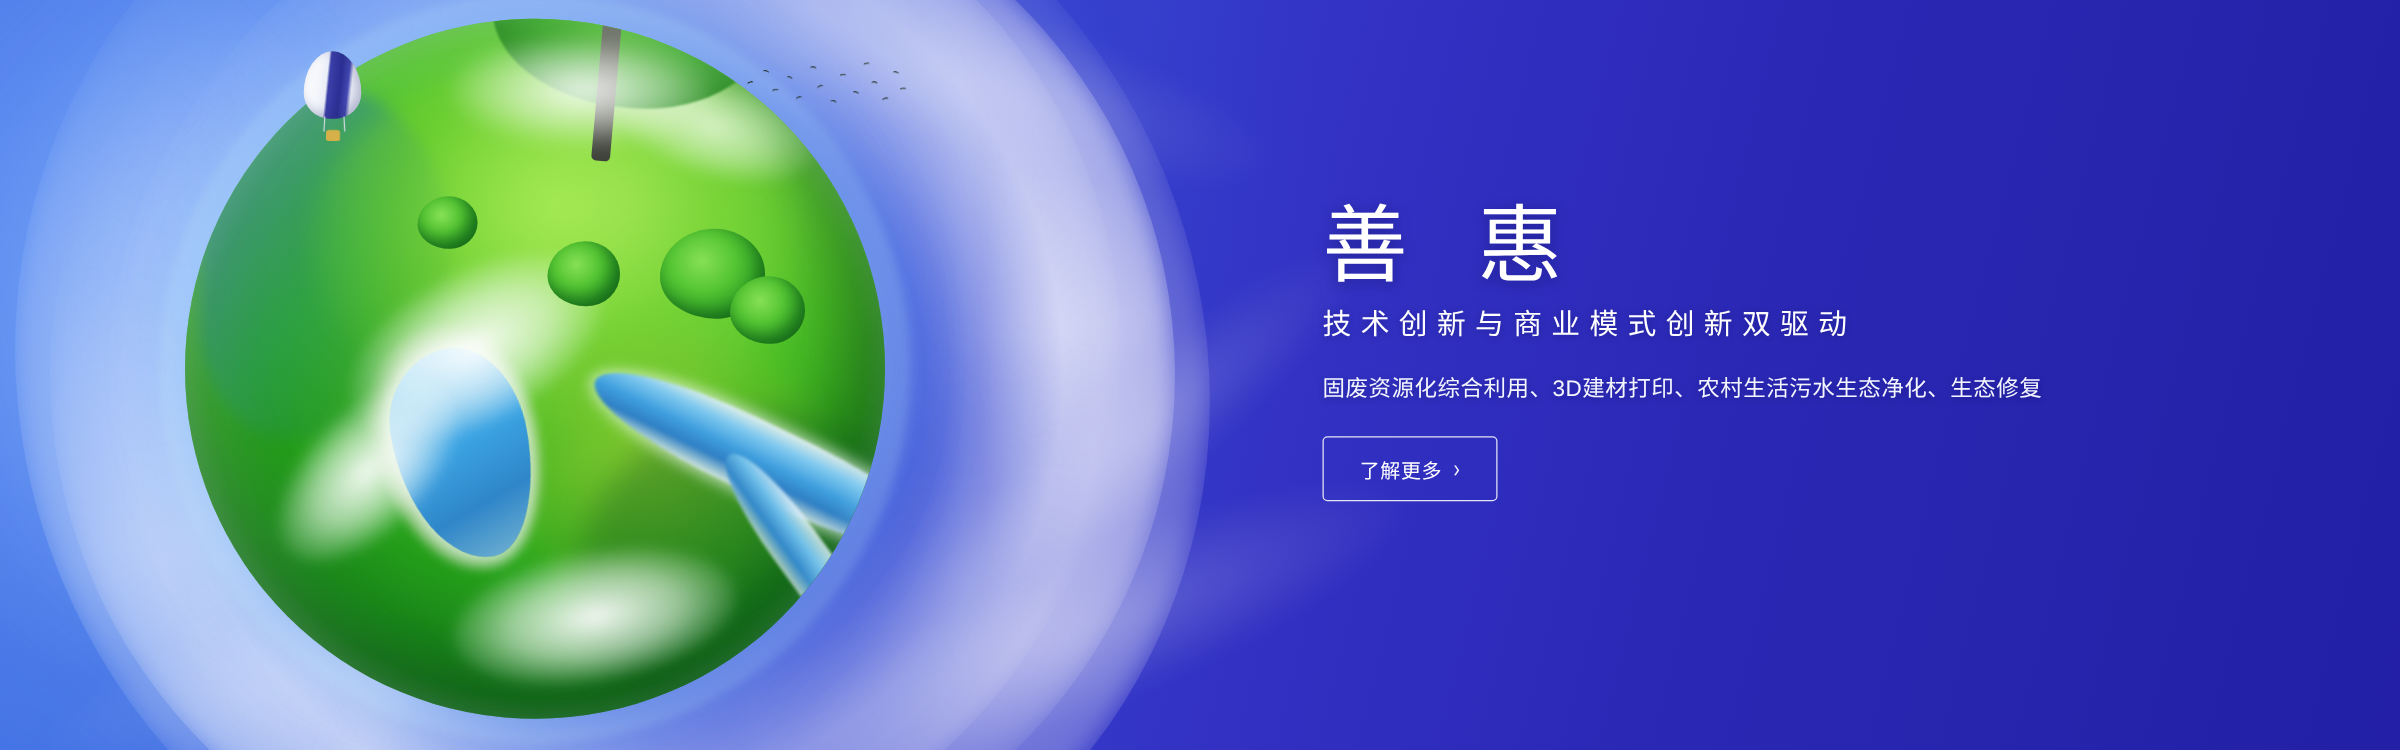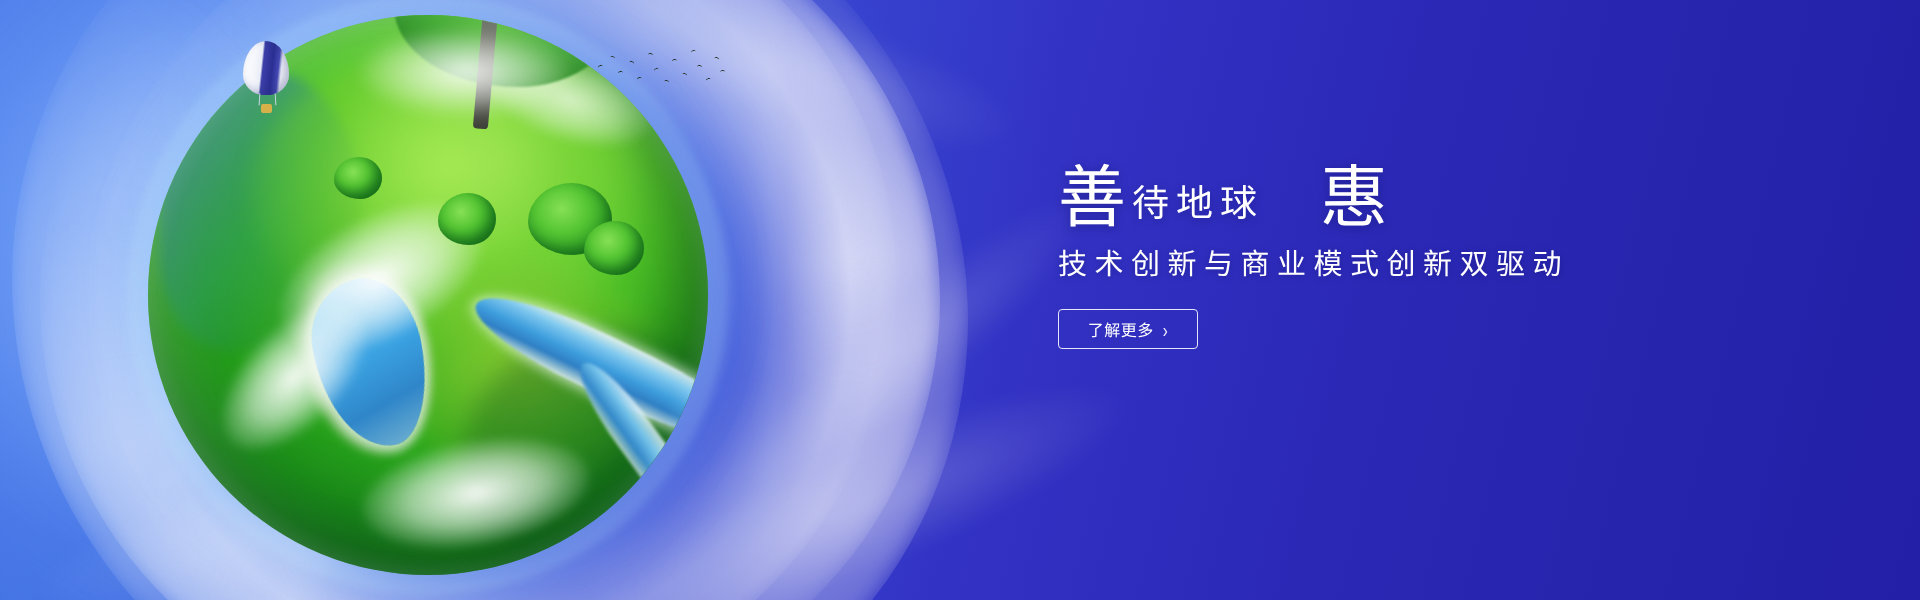--- a/index.html
+++ b/index.html
@@ -376,21 +376,21 @@
     letter-spacing: 7px;
     margin-left: 6px;
     position: relative;
     top: -4px;
     text-shadow: 0 2px 8px rgba(10,12,70,0.3);
   }
   .headline .gap { display: inline-block; width: 56px; }
 
   .subtitle {
     margin-top: 14px;
-    font-size: 29px;
+    font-size: 23px;
     font-weight: 400;
     letter-spacing: 7.5px;
     white-space: nowrap;
     text-shadow: 0 1px 6px rgba(10,12,70,0.3);
   }
 
   .desc {
     margin-top: 22px;
     font-size: 18px;
     font-weight: 400;
@@ -400,21 +400,21 @@
     text-shadow: 0 1px 5px rgba(10,12,70,0.3);
   }
 
   .cta {
     margin-top: 27px;
     display: inline-flex;
     align-items: center;
     justify-content: center;
     gap: 9px;
     width: 140px;
-    height: 40px;
+    height: 52px;
     border: 1px solid rgba(255,255,255,0.88);
     border-radius: 4px;
     background: transparent;
     color: #ffffff;
     font-size: 16px;
     letter-spacing: 0.5px;
     cursor: pointer;
     font-family: "Liberation Sans", "DejaVu Sans", sans-serif;
     padding: 0;
     box-sizing: border-box;
@@ -497,27 +497,27 @@
     <i style="left:101px;top:18px; --r:8deg;"></i>
     <i style="left:110px;top:31px; --r:-16deg;"></i>
     <i style="left:118px;top:10px; --r:14deg;"></i>
     <i style="left:124px;top:23px; --r:-4deg;"></i>
   </div>
 
   <div class="copy">
 
     <div class="headline">
       <span class="big">善</span>
-      <span class="small">待地球</span>
       <span class="gap"></span>
       <span class="big">惠</span>
     </div>
 
     <div class="subtitle">技术创新与商业模式创新双驱动</div>
 
+    <div class="desc">固废资源化综合利用、3D建材打印、农村生活污水生态净化、生态修复</div>
 
     <button class="cta">
       <span>了解更多</span>
       <span class="chev">›</span>
     </button>
 
   </div>
 </div>
 
 </body></html>

